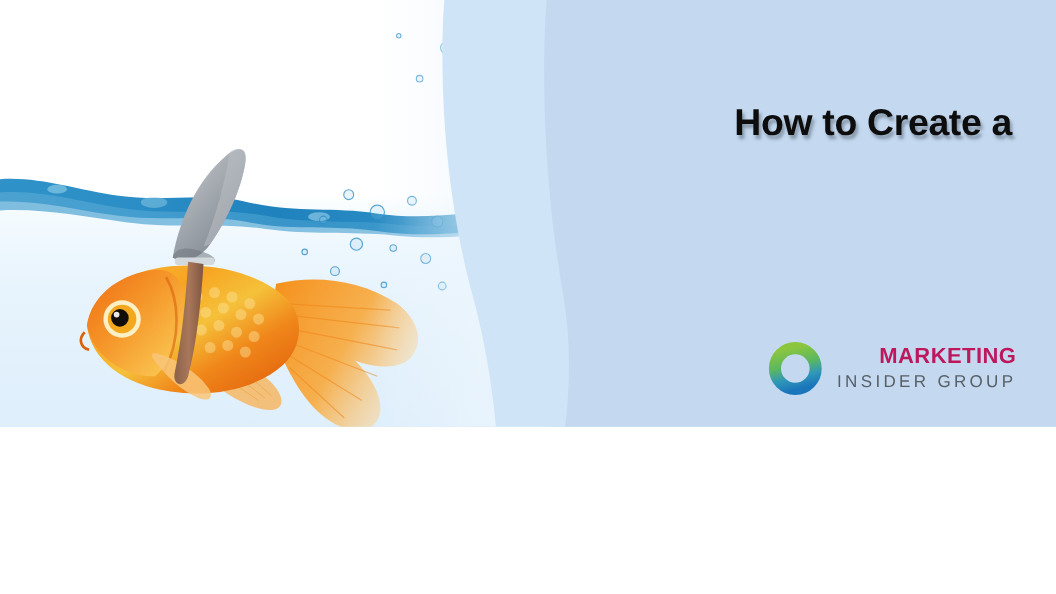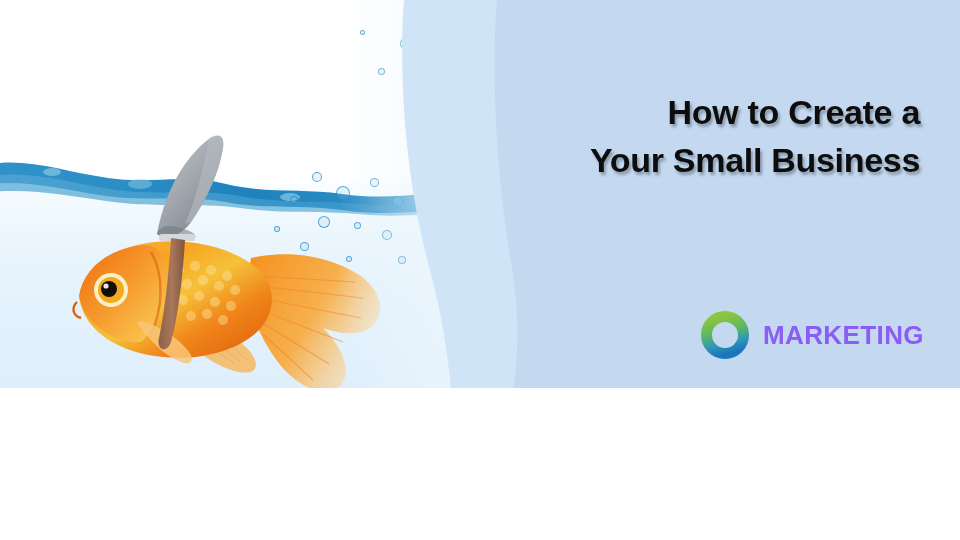--- a/index.html
+++ b/index.html
@@ -54,21 +54,21 @@
     letter-spacing:-0.3px;
     text-shadow:2px 3px 3px rgba(60,70,85,.45);
   }
   .title-line { display:block; white-space:nowrap; }
 
   
   .logo { position:absolute; right:36px; bottom:28px; display:flex; align-items:center; gap:13px; }
   .logo-mark { width:50px; height:50px; flex:0 0 auto; }
   .logo-text { display:flex; flex-direction:column; line-height:1; }
   .logo-title {
-    font-size:26px; font-weight:bold; color:#8b5cf6;
+    font-size:20px; font-weight:bold; color:#be185d;
     letter-spacing:0.4px;
     text-align:right;
   }
   .logo-sub {
     font-size:15.5px; font-weight:normal; color:#585f66;
     letter-spacing:3.0px; margin-top:6px;
   }
 </style>
 </head>
 <body>
@@ -242,35 +242,35 @@
   </div>
 
   <div class="curve-front">
     <svg width="960" height="540" viewBox="0 0 960 540">
       <path d="M497,0 C497,0 486,120 512,268 C536,410 470,540 470,540 L960,540 L960,0 Z" fill="#c4d9f0"></path>
     </svg>
   </div>
 
   <div class="title">
     <span class="title-line">How to Create a</span>
-    <span class="title-line">Your Small Business</span>
   </div>
 
   <div class="logo">
     <span class="logo-mark">
       <svg width="50" height="50" viewBox="0 0 50 50">
         <defs>
           <linearGradient id="ringg" x1="0.35" y1="0" x2="0.6" y2="1">
             <stop offset="0" stop-color="#8cc63f"></stop>
             <stop offset="0.40" stop-color="#5cb85f"></stop>
             <stop offset="0.72" stop-color="#2f97b8"></stop>
             <stop offset="1" stop-color="#1b75bb"></stop>
           </linearGradient>
         </defs>
         <circle cx="25" cy="25" r="18.5" fill="none" stroke="url(#ringg)" stroke-width="11"></circle>
       </svg>
     </span>
     <span class="logo-text">
       <span class="logo-title">MARKETING</span>
+      <span class="logo-sub">INSIDER GROUP</span>
     </span>
   </div>
 
 </div>
 
 </body></html>

